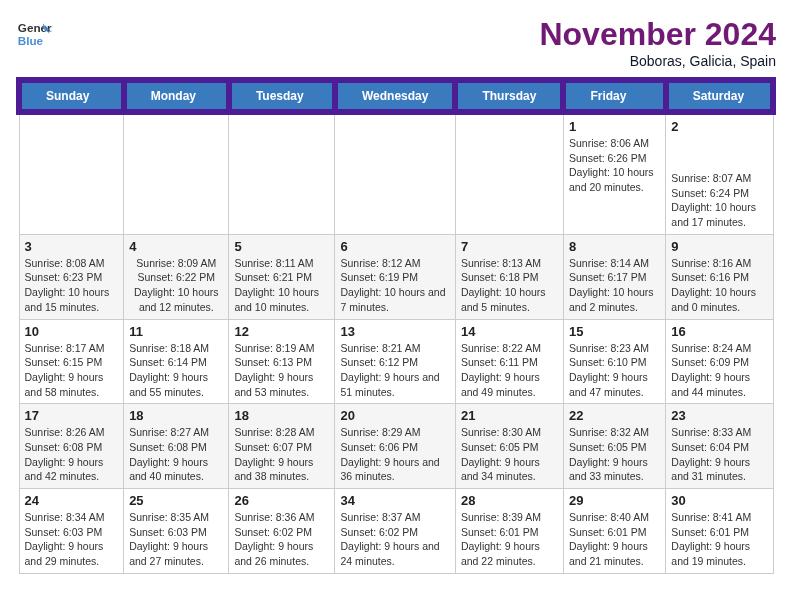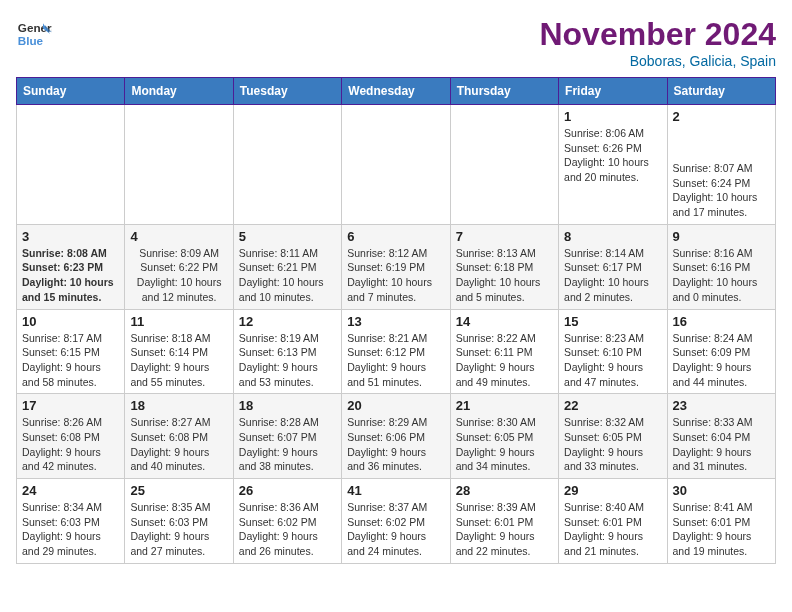--- a/index.html
+++ b/index.html
@@ -26,35 +26,35 @@
       height: 36px;
     }
     .title-block { text-align: right; }
     .month-title {
       font-size: 32px;
       font-weight: bold;
       color: #701a75;
     }
     .subtitle {
       font-size: 14px;
-      color: #0369a1;
+      color: #0f172a;
     }
     .calendar {
       width: 100%;
       border-collapse: collapse;
       font-size: 11px;
     }
     .calendar th {
       background: #3a7bbf;
       color: #fff;
       text-align: left;
-      padding: 6px 6px;
+      padding: 6px 24px;
       font-size: 12px;
       font-weight: bold;
-      border: 1px solid #4c1d95;
+      border: 6px solid #4c1d95;
     }
     .calendar td {
       border: 1px solid #ccc;
       vertical-align: top;
       padding: 4px 5px;
       width: 108px;
       min-height: 80px;
       background: #fff;
     }
     .calendar tr:nth-child(even) td { background: #f5f5f5; }
@@ -119,21 +119,21 @@
         <td>
           <span class="day-number">2</span>
           <div class="day-info" style="white-space: pre-line; margin-top: 37px;">Sunrise: 8:07 AM
 Sunset: 6:24 PM
 Daylight: 10 hours and 17 minutes.</div>
         </td>
       </tr>
       <tr class="row-alt">
         <td>
           <span class="day-number">3</span>
-          <div class="day-info" style="white-space: pre-line; font-weight: bold;">Sunrise: 8:08 AM
+          <div class="day-info" style="white-space: pre-line;">Sunrise: 8:08 AM
 Sunset: 6:23 PM
 Daylight: 10 hours and 15 minutes.</div>
         </td>
         <td>
           <span class="day-number">4</span>
           <div class="day-info" style="white-space: pre-line; text-align: center;">Sunrise: 8:09 AM
 Sunset: 6:22 PM
 Daylight: 10 hours and 12 minutes.</div>
         </td>
         <td>
@@ -268,21 +268,21 @@
 Sunset: 6:03 PM
 Daylight: 9 hours and 27 minutes.</div>
         </td>
         <td>
           <span class="day-number">26</span>
           <div class="day-info" style="white-space: pre-line;">Sunrise: 8:36 AM
 Sunset: 6:02 PM
 Daylight: 9 hours and 26 minutes.</div>
         </td>
         <td>
-          <span class="day-number">41</span>
+          <span class="day-number">34</span>
           <div class="day-info" style="white-space: pre-line;">Sunrise: 8:37 AM
 Sunset: 6:02 PM
 Daylight: 9 hours and 24 minutes.</div>
         </td>
         <td>
           <span class="day-number">28</span>
           <div class="day-info" style="white-space: pre-line;">Sunrise: 8:39 AM
 Sunset: 6:01 PM
 Daylight: 9 hours and 22 minutes.</div>
         </td>

